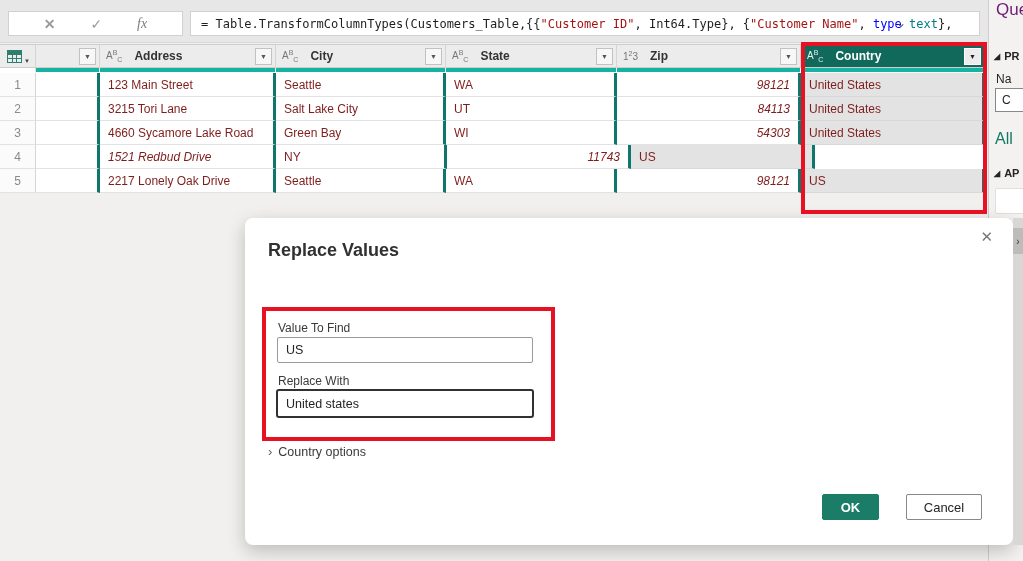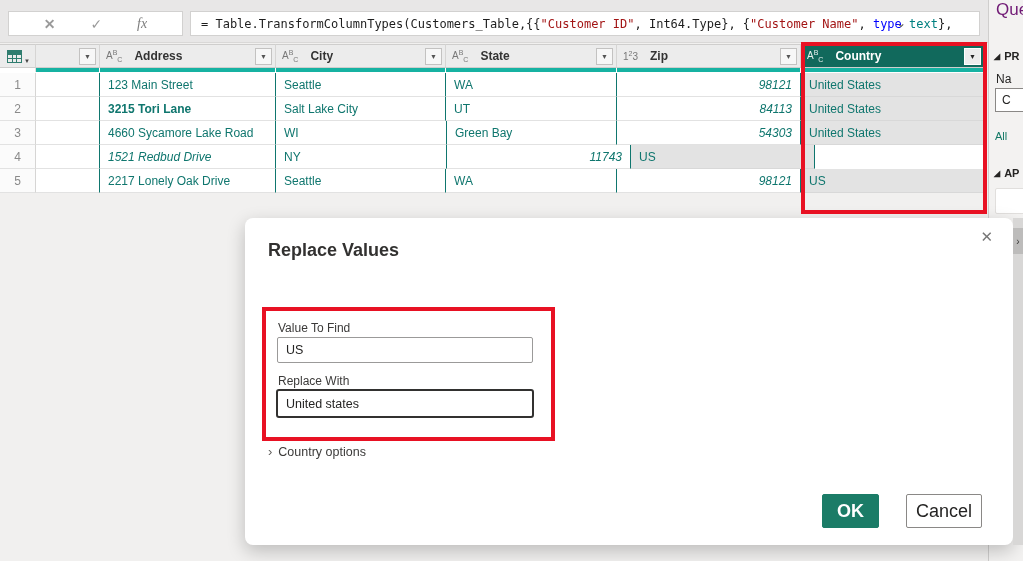--- a/index.html
+++ b/index.html
@@ -35,55 +35,55 @@
   .hdr-cell.selected .ticon { color:#e8f0ee; }
   .ticon sup, .ticon sub { font-size:7px; }
   .hdr-label { flex:1; white-space:nowrap; overflow:hidden;margin-left:7px; }
   .dd-btn { width:17px; height:17px; border:1px solid #c3c2c1; background:#f7f7f7; color:#555;
             display:flex; align-items:center; justify-content:center; font-size:7px; margin-right:3px; flex:none; cursor:pointer; }
   .hdr-cell.selected .dd-btn { background:#ececec; border-color:#fff; color:#222; }
   .quality-row { display:flex; height:5px; background:#fff; }
   .q-cell { height:4px; margin-top:0; background:#16b2a2; border-right:1px solid #fff; }
   .q-gap { background:#fff; border-right:1px solid #e0e0e0; }
   .data-row { display:flex; height:24px; }
-  .cell { border-right:1px solid #0f766e; border-bottom:1px solid #e2e2e2; font-size:12px; color:#0f766e;
+  .cell { border-right:3px solid #0f766e; border-bottom:1px solid #e2e2e2; font-size:12px; color:#7f1d1d;
           display:flex; align-items:center; padding:0 8px; white-space:nowrap; overflow:hidden; background:#fff; }
   .rownum { width:36px; justify-content:center; color:#8a8a8a; background:#fbfbfb; border-right:1px solid #d6d5d4; padding:0; }
   .zip { justify-content:flex-end; font-style:italic; }
   .country { background:#e3e3e3; border-bottom:1px solid #d8d8d8; }
 
   
   .side-panel { position:absolute; right:0; top:0; width:35px; height:561px; background:#f3f2f1; border-left:1px solid #cfcecd; z-index:1; }
   .sp-title { position:absolute; left:7px; top:0; font-size:17px; color:#701a75; white-space:nowrap; }
   .sp-section { position:absolute; left:5px; font-size:11px; font-weight:bold; color:#252423; white-space:nowrap; display:flex; align-items:center; gap:4px; cursor:pointer; }
   .sp-tri { font-size:8px; color:#252423; }
   .sp-prop { top:50px; }
   .sp-name { position:absolute; left:7px; top:72px; font-size:12px; color:#252423; }
   .sp-input { position:absolute; left:6px; top:88px; width:32px; height:24px; background:#fff; border:1px solid #8a8886;
               font-size:12px; color:#252423; display:flex; align-items:center; padding-left:6px; }
-  .sp-all { position:absolute; left:6px; top:130px; font-size:11px; color:#117865; cursor:pointer; }
+  .sp-all { position:absolute; left:6px; top:130px; font-size:16px; color:#117865; cursor:pointer; }
   .sp-applied { top:167px; }
   .sp-step { position:absolute; left:6px; top:188px; width:32px; height:26px; background:#fff; border:1px solid #e1dfdd; border-radius:2px; }
 
   
   .overlay-dialog { position:absolute; left:245px; top:218px; width:768px; height:327px; background:#fff; border-radius:8px;
                     box-shadow:0 6px 18px rgba(0,0,0,0.22); z-index:3; }
   .dlg-close { position:absolute; right:20px; top:10px; font-size:15px; color:#777; cursor:pointer; font-weight:normal; }
   .dlg-title { position:absolute; left:23px; top:22px; font-size:18px; font-weight:bold; color:#323130; }
   .dlg-desc { position:absolute; left:23px; top:66px; font-size:12.5px; color:#3b3a39; }
   .dlg-label { position:absolute; font-size:12px; color:#3b3a39; }
   .lbl-find { left:33px; top:103px; }
   .lbl-replace { left:33px; top:156px; }
   .dlg-input { position:absolute; font-size:12.5px; color:#252423; padding-left:8px; background:#fff; outline:none;
                font-family:"Liberation Sans", sans-serif; }
   .input-find { left:32px; top:119px; width:256px; height:26px; border:1px solid #9b9a99; border-radius:2px; }
   .input-replace { left:31px; top:171px; width:258px; height:29px; border:2px solid #323130; border-radius:3px; }
   .dlg-advanced { position:absolute; left:23px; top:226px; font-size:12.5px; color:#3b3a39; display:flex; gap:6px; align-items:center; cursor:pointer; }
   .adv-chevron { color:#605e5c; font-size:13px; }
-  .btn { position:absolute; top:276px; height:34px; border-radius:2px; font-size:18px; display:flex; align-items:center; justify-content:center; cursor:pointer; font-family:"Liberation Sans", sans-serif; }
+  .btn { position:absolute; top:276px; height:26px; border-radius:2px; font-size:13px; display:flex; align-items:center; justify-content:center; cursor:pointer; font-family:"Liberation Sans", sans-serif; }
   .btn-ok { left:577px; width:57px; background:#1b7c67; color:#fff; font-weight:bold; border:1px solid #1b7c67; }
   .btn-cancel { left:661px; width:76px; background:#fff; color:#252423; border:1px solid #8a8886; }
 
   
   .red-box { position:absolute; border:4px solid #e81123; z-index:4; pointer-events:none; }
   .red-col { left:801px; top:42px; width:186px; height:172px; }
   .red-fields { left:262px; top:307px; width:293px; height:134px; z-index:5; }
 
   
   .right-strip { position:absolute; right:0; top:218px; width:10px; height:327px; background:#d8d7d6; z-index:3; }
@@ -158,32 +158,32 @@
           <div class="cell" style="width: 64px;"></div>
           <div class="cell" style="width: 176px;">123 Main Street</div>
           <div class="cell" style="width: 170px;">Seattle</div>
           <div class="cell" style="width: 171px;">WA</div>
           <div class="cell zip" style="width: 184px;">98121</div>
           <div class="cell country" style="width: 184px;">United States</div>
         </div>
         <div class="data-row">
           <div class="cell rownum">2</div>
           <div class="cell" style="width: 64px;"></div>
-          <div class="cell" style="width: 176px; font-weight: bold;">3215 Tori Lane</div>
+          <div class="cell" style="width: 176px;">3215 Tori Lane</div>
           <div class="cell" style="width: 170px; text-align: right;">Salt Lake City</div>
           <div class="cell" style="width: 171px;">UT</div>
           <div class="cell zip" style="width: 184px;">84113</div>
           <div class="cell country" style="width: 184px;">United States</div>
         </div>
         <div class="data-row">
           <div class="cell rownum">3</div>
           <div class="cell" style="width: 64px;"></div>
           <div class="cell" style="width: 176px;">4660 Sycamore Lake Road</div>
+          <div class="cell" style="width: 170px;">Green Bay</div>
           <div class="cell" style="width: 171px;">WI</div>
-          <div class="cell" style="width: 170px;">Green Bay</div>
           <div class="cell zip" style="width: 184px;">54303</div>
           <div class="cell country" style="width: 184px;">United States</div>
         </div>
         <div class="data-row">
           <div class="cell rownum">4</div>
           <div class="cell" style="width: 64px;"></div>
           <div class="cell" style="width: 176px; font-style: italic;">1521 Redbud Drive</div>
           <div class="cell" style="width: 171px;">NY</div>
           <div class="cell zip" style="width: 184px;">11743</div>
           <div class="cell country" style="width: 184px;">US</div>

